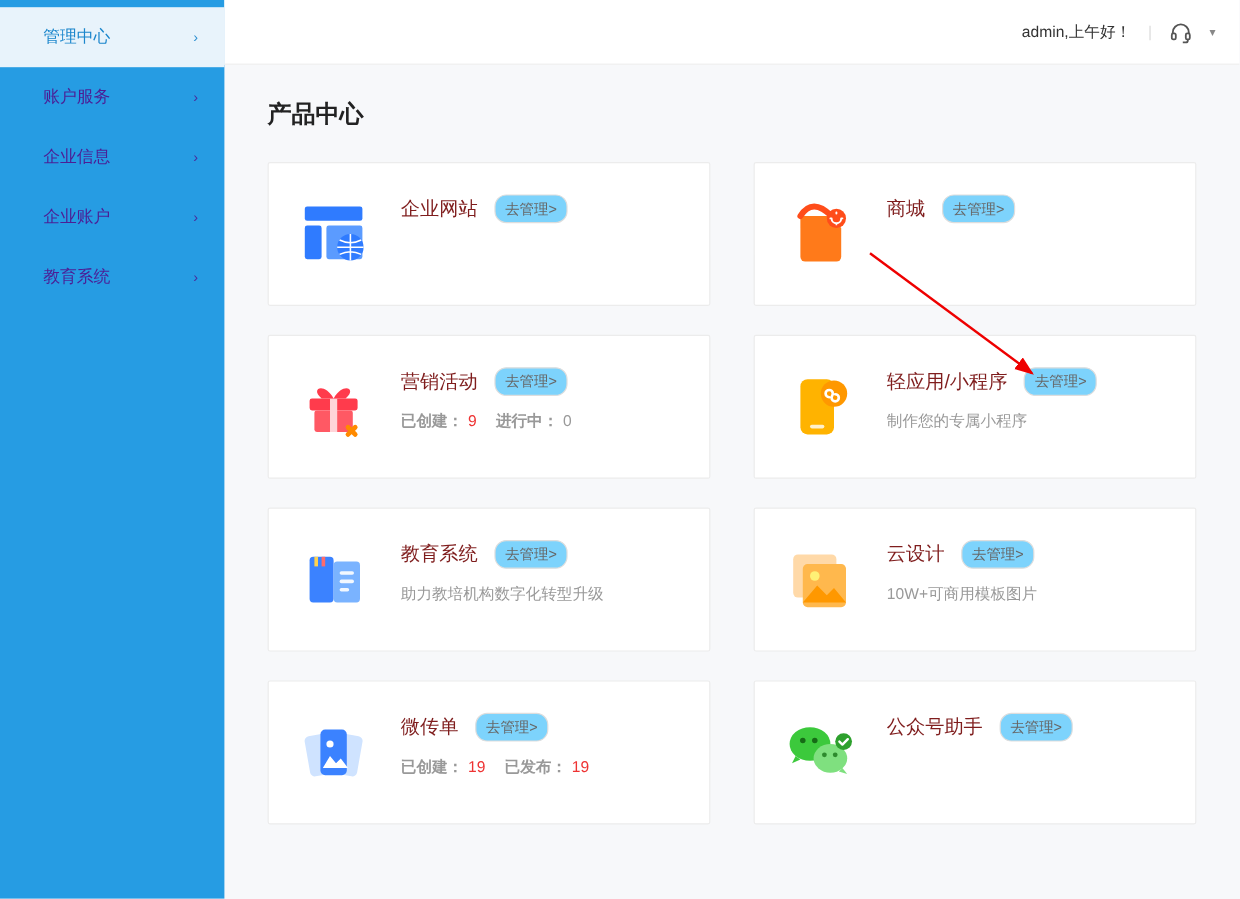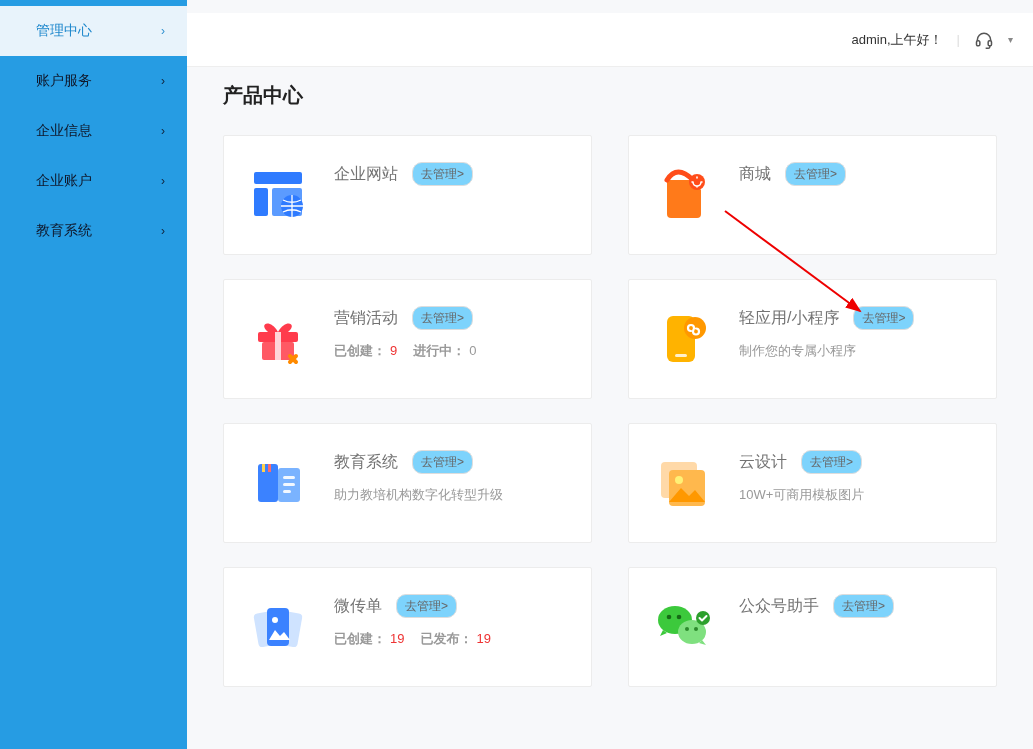--- a/index.html
+++ b/index.html
@@ -35,34 +35,34 @@
     padding-top: 6px;
   }
   .nav-item {
     height: 50px;
     display: flex;
     align-items: center;
     justify-content: space-between;
     padding: 0 22px 0 36px;
     font-size: 14px;
     cursor: pointer;
-    color: #0f172a;
+    color: #4c1d95;
   }
   .nav-item.active {
     background: #e8f3fb;
     color: #1b86cc;
     text-align: right;
   }
   .nav-item .chev { font-size: 12px; opacity: 0.9; }
   .nav-item.active .chev { color: #1b86cc; }
 
   
   .topbar {
     position: absolute;
-    left: 187px; top: 13px; right: 0;
+    left: 187px; top: 0; right: 0;
     height: 54px;
     background: #fff;
     display: flex;
     align-items: center;
     justify-content: flex-end;
     padding-right: 20px;
     border-bottom: 1px solid #eee;
     gap: 14px;
   }
   .greet { font-size: 13px; color: #333; }
@@ -110,21 +110,21 @@
   }
   .card-body { flex: 1; }
   .card-head {
     display: flex;
     align-items: center;
     gap: 14px;
     margin-bottom: 12px;
   }
   .card-title {
     font-size: 16px;
-    color: #737373;
+    color: #7f1d1d;
   }
   .manage-btn {
     border: 1px solid #ddd;
     background: #7dd3fc;
     color: #666;
     font-size: 12px;
     padding: 2px 8px;
     border-radius: 10px;
     cursor: pointer;
     line-height: 18px;

